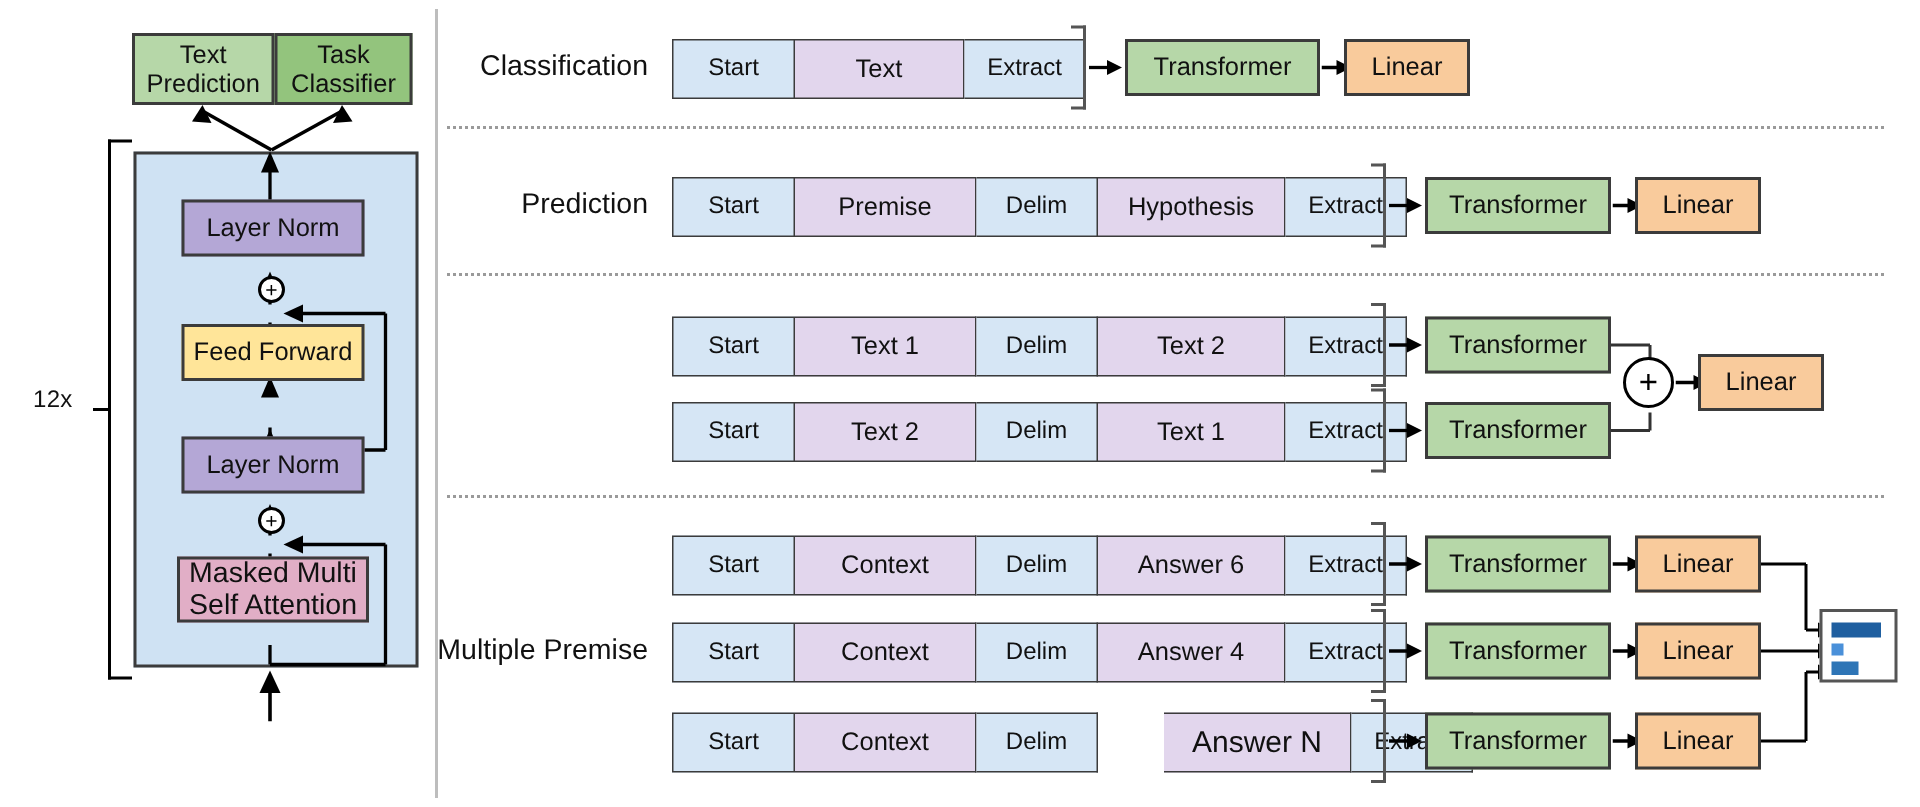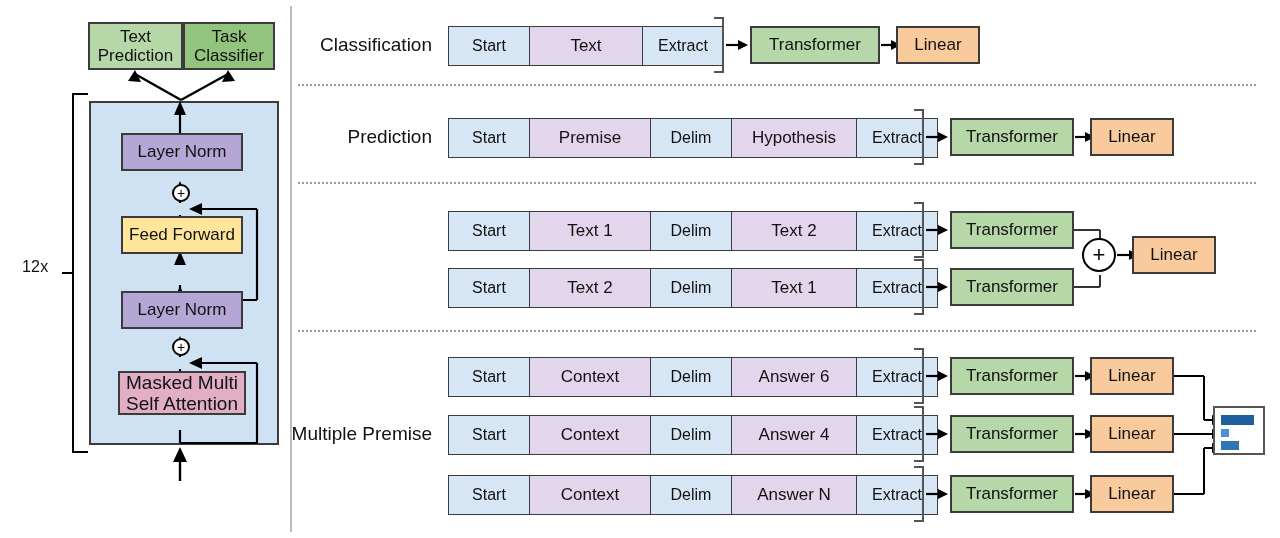--- a/index.html
+++ b/index.html
@@ -365,21 +365,21 @@
     <polygon points="20,9 10,14 10,4" fill="#000"></polygon>
   </svg>
   <div class="abs box f-orange" style="left:1090px; top:415px; width:84px; height:38px;">
     <span>Linear</span>
   </div>
 
   <div class="abs" style="left:448px; top:475px; height:38px; display:flex;">
     <div class="box thin f-blue" style="width:80px;height:38px;font-size:16px;">Start</div>
     <div class="box thin f-purple" style="width:120px;height:38px;border-left:none;font-size:17px;">Context</div>
     <div class="box thin f-blue" style="width:80px;height:38px;border-left:none;font-size:16px;">Delim</div>
-    <div class="box thin f-purple" style="width:124px;height:38px;border-left:none;font-size:17px;">Answer N</div>
+    <div class="box thin f-purple" style="width:124px;height:38px;border-left:none;font-size:20px;margin-left:44px;">Answer N</div>
     <div class="box thin f-blue" style="width:80px;height:38px;border-left:none;font-size:16px;">Extract</div>
   </div>
   <div class="abs bracket-r" style="left:914px; top:466px; width:10px; height:56px;"></div>
   <svg class="abs" style="left:926px; top:485px; width:24px; height:18px;" viewBox="0 0 24 18">
     <line x1="0" y1="9" x2="14" y2="9" stroke="#000" stroke-width="2.2"></line>
     <polygon points="22,9 12,14 12,4" fill="#000"></polygon>
   </svg>
   <div class="abs box f-green" style="left:950px; top:475px; width:124px; height:38px;">
     <span>Transformer</span>
   </div>

